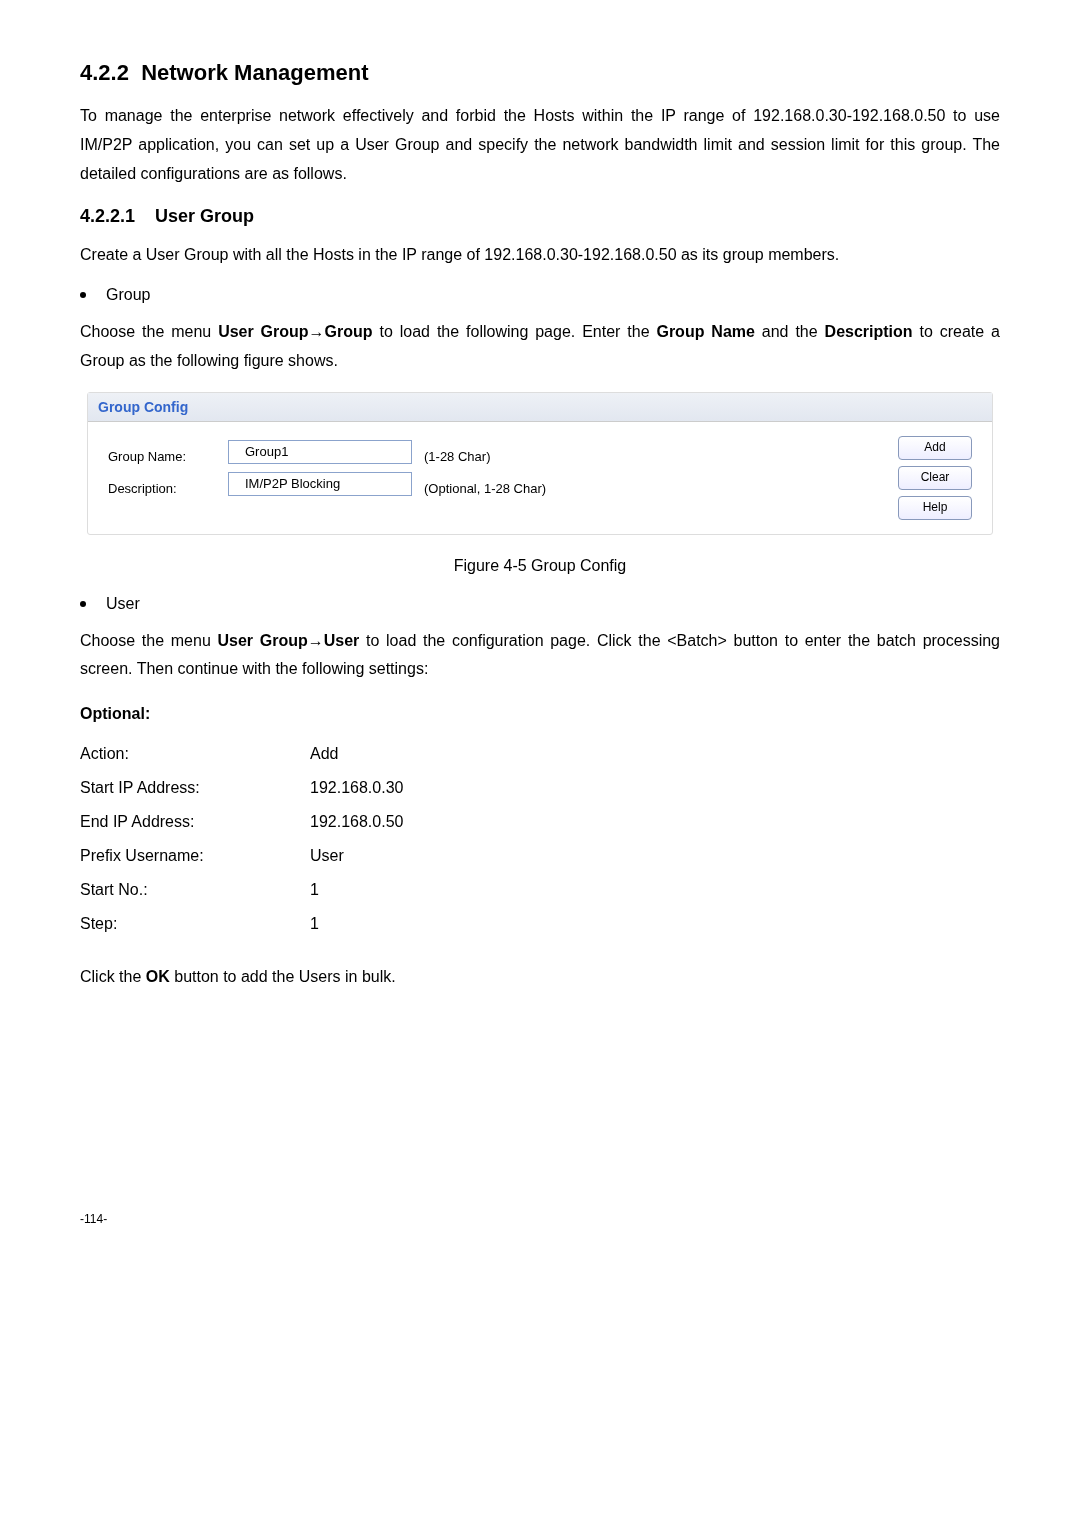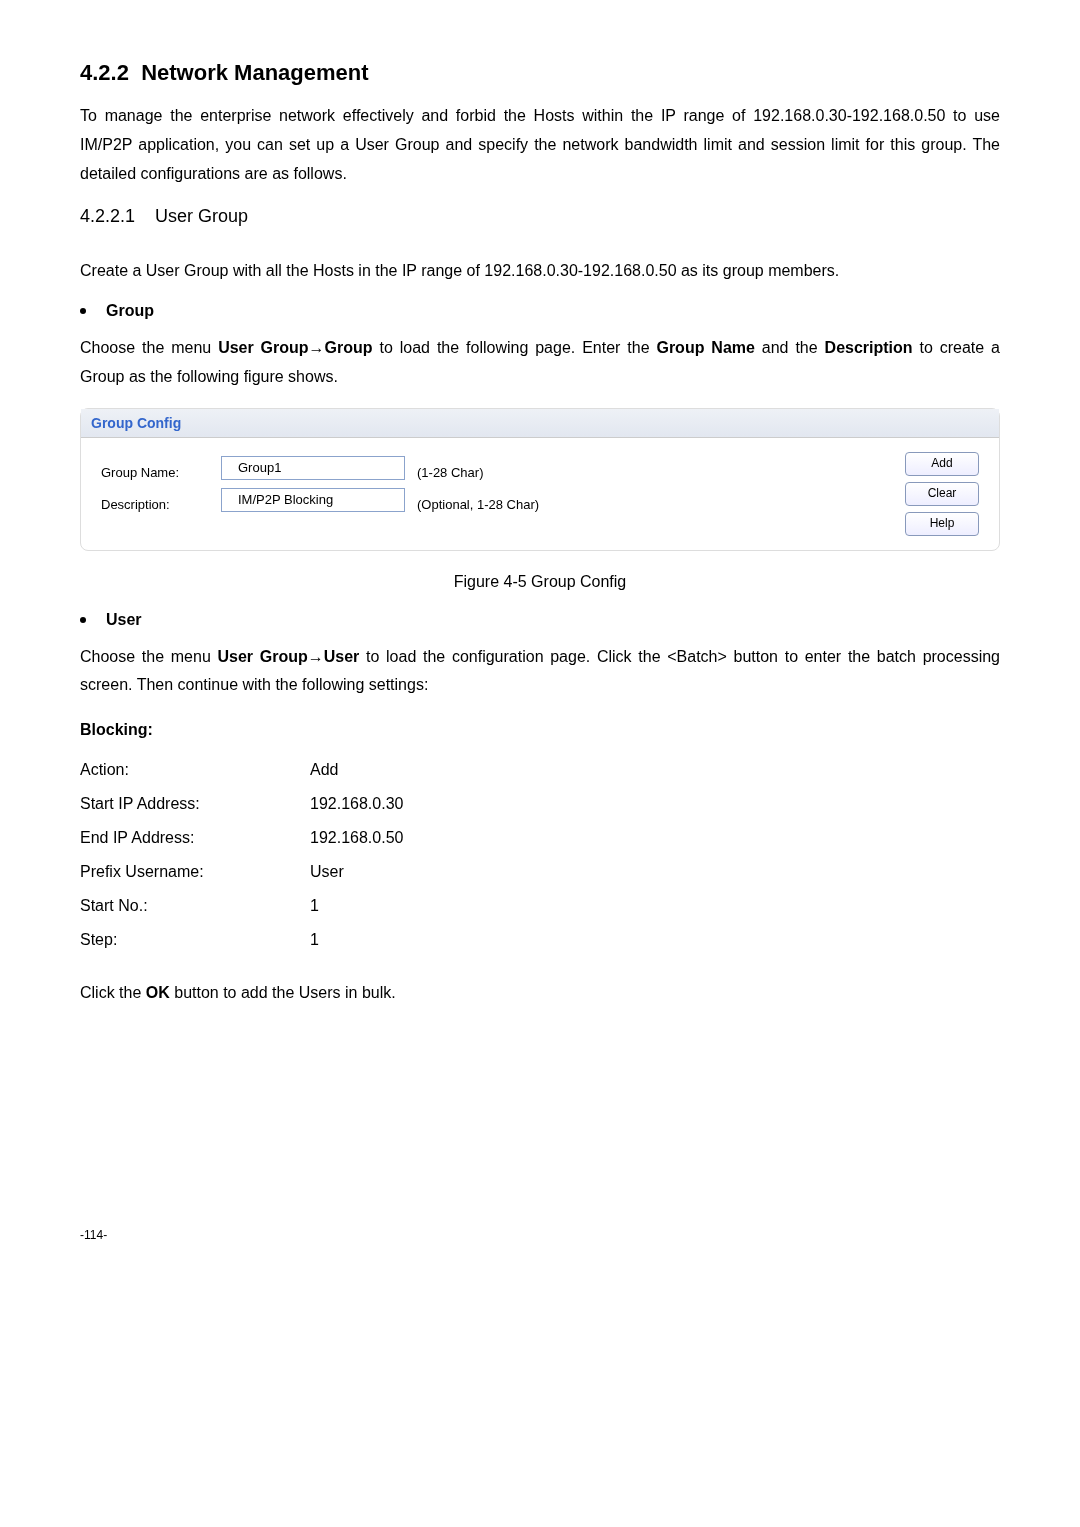--- a/index.html
+++ b/index.html
@@ -1,22 +1,22 @@
 <!DOCTYPE html>
 <html><head>
   <meta charset="utf-8">
   <style>
     body{font-family:Arial,Helvetica,sans-serif;font-size:16px;color:#000;background:#fff;margin:0;padding:60px 80px 40px}
     h2{font-size:22px;margin:0 0 16px;font-weight:700}
-    h3{font-size:18px;margin:18px 0 30px;font-weight:400}
+    h3{font-size:18px;margin:18px 0 14px;font-weight:700}
     p{line-height:1.8;margin:0 0 16px;text-align:justify}
     .bullet{display:flex;align-items:center;margin:14px 0}
     .bullet .dot{width:6px;height:6px;border-radius:50%;background:#000;margin-right:20px}
-    .bullet .lbl{font-weight:700}
-    .panel{border:1px solid #ddd;border-radius:8px;margin:12px 0 10px;background:#fff}
+    .bullet .lbl{font-weight:400}
+    .panel{border:1px solid #ddd;border-radius:3px;margin:12px 7px 10px;background:#fff}
     .panel-hdr{background:linear-gradient(#eef1f6,#e2e7f0);color:#3366cc;font-weight:700;padding:6px 10px;font-size:14px;border-bottom:1px solid #ccc}
     .panel-body{display:flex;padding:10px 20px 14px}
     .form-col{flex:1}
     .form-row{display:flex;align-items:flex-end;margin:8px 0;font-size:13px}
     .form-row .flabel{width:120px}
     .form-row input{width:150px;border:1px solid #8ba3cc;padding:2px 16px;font-size:13px;height:18px}
     .form-row .hint{margin-left:12px;color:#000}
     .btn-col{width:90px;display:flex;flex-direction:column;gap:6px;align-items:flex-end;padding-top:4px}
     .wbtn{width:72px;height:22px;border:1px solid #8899bb;border-radius:4px;background:linear-gradient(#fff,#eef);font-size:12px;text-align:center;line-height:20px;cursor:pointer}
     .caption{text-align:center;margin:17px 0 14px}
@@ -76,21 +76,21 @@
 
 <div class="bullet">
   <span class="dot"></span>
   <span class="lbl">User</span>
 </div>
 
 <p>
   <span>Choose the menu </span><b>User Group→User</b><span> to load the configuration page. Click the &lt;Batch&gt; button to enter the batch processing screen. Then continue with the following settings:</span>
 </p>
 
-<p><b>Blocking:</b></p>
+<p><b>Optional:</b></p>
 
 <div class="settings">
   <div class="srow">
       <span class="sl">Action:</span>
       <span>Add</span>
     </div>
   <div class="srow">
       <span class="sl">Start IP Address:</span>
       <span>192.168.0.30</span>
     </div>

